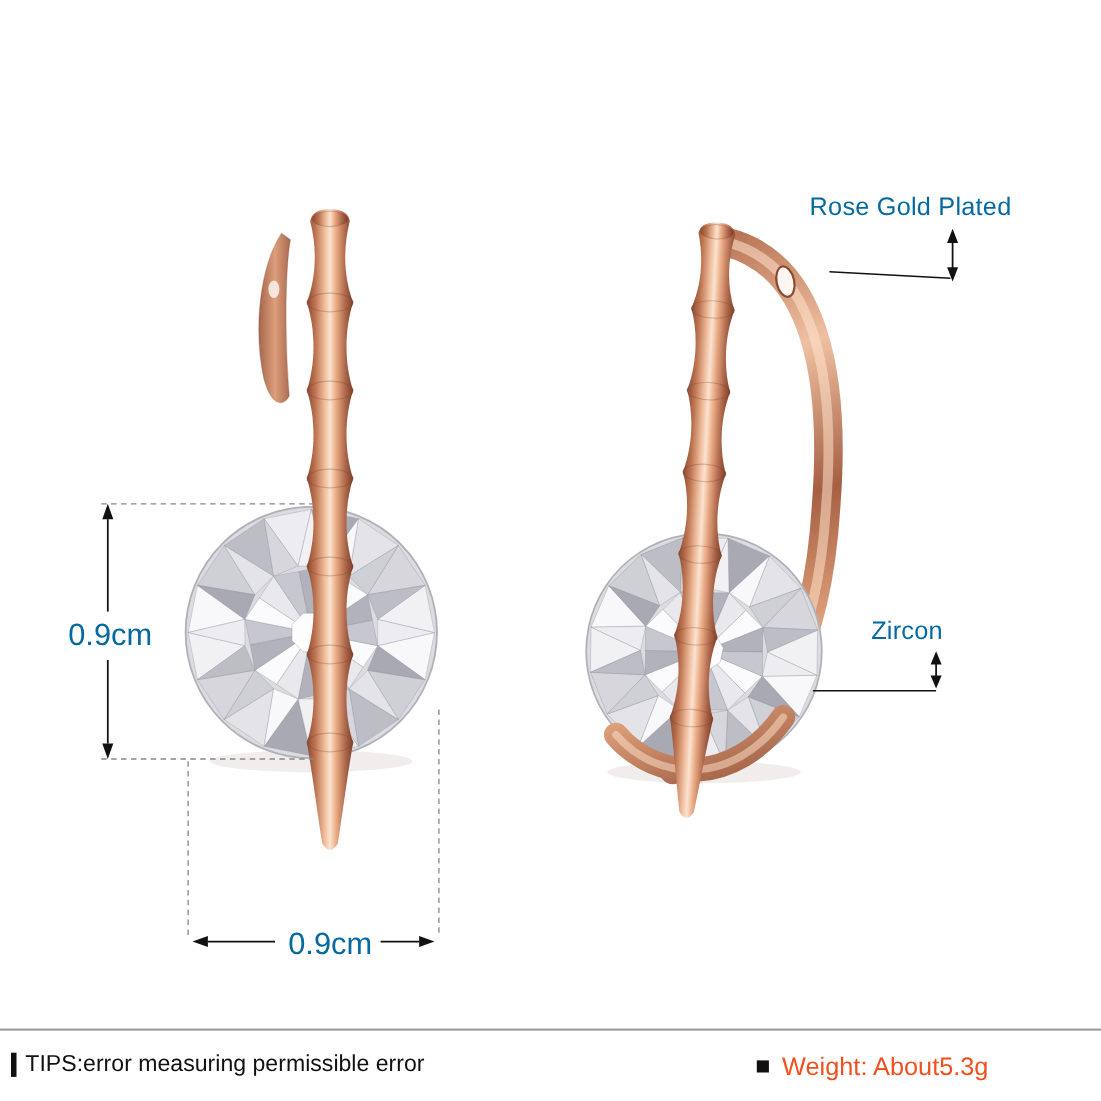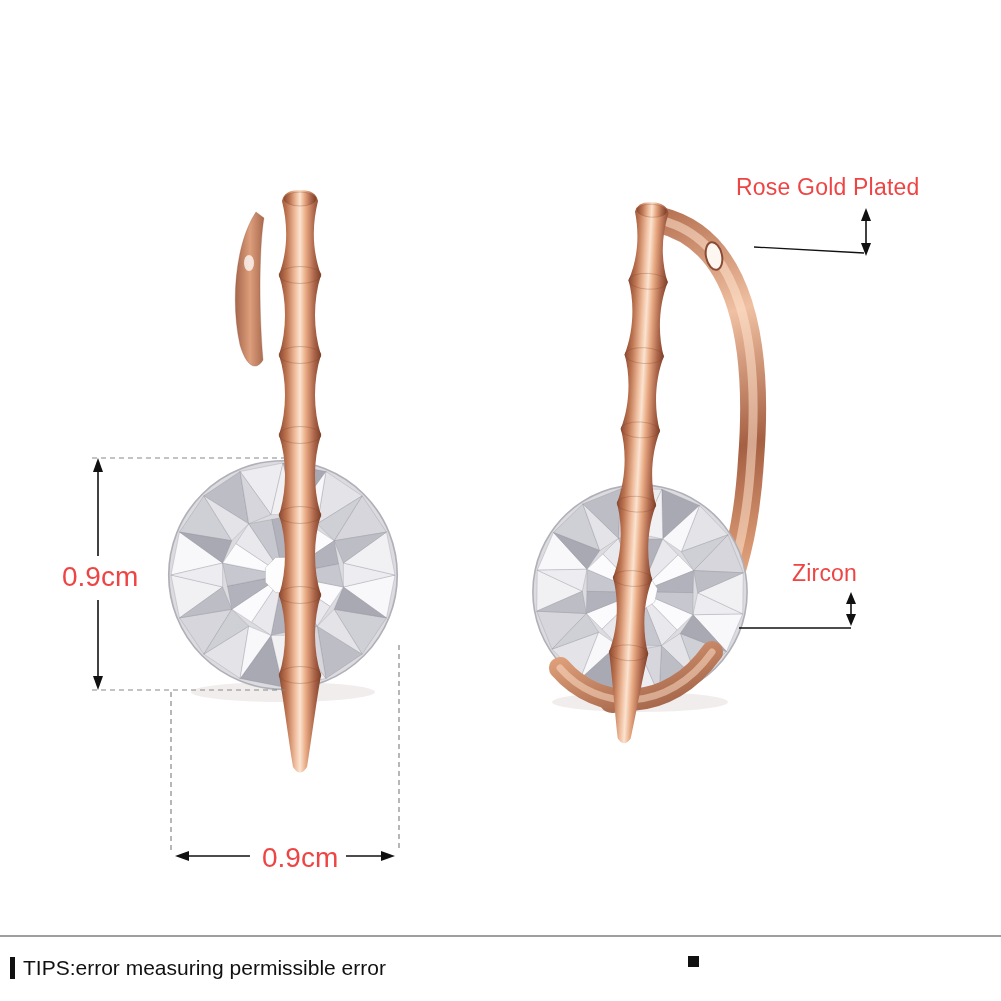--- a/index.html
+++ b/index.html
@@ -1,21 +1,21 @@
 <!DOCTYPE html>
 <html style="--accent: #f0501e;"><head>
 <meta charset="utf-8">
 <style>
   html,body{margin:0;padding:0;background:#fff;}
   .stage{
     position:relative;width:1001px;height:1001px;background:#ffffff;overflow:hidden;
     font-family:"Liberation Sans", sans-serif;color:#111;
   }
   .stage svg{position:absolute;left:0;top:0;}
-  .label{position:absolute;white-space:nowrap;color:#ef4444;}
+  .label{position:absolute;white-space:nowrap;color:#0369a1;}
   .label.callout{font-size:23px;letter-spacing:0.2px;}
   .label.dim{font-size:28px;}
   .footer-divider{position:absolute;left:0;top:935px;width:1001px;height:0;border-top:2px solid #9e9e9e;}
   .tips{position:absolute;left:10px;top:956px;display:flex;align-items:center;font-size:21px;}
   .tips-bar{display:inline-block;width:5px;height:22px;background:#111;margin-right:8px;}
   .weight{position:absolute;left:688px;top:956px;display:flex;align-items:center;font-size:23px;}
   .weight-bullet{display:inline-block;width:11px;height:11px;background:#111;margin-right:12px;}
   .weight-text{color:var(--accent,#f0501e);}
 </style>
 </head>
@@ -234,14 +234,15 @@
 
   <div class="footer-divider"></div>
 
   <div class="tips">
     <span class="tips-bar"></span>
     <span>TIPS:error measuring permissible error</span>
   </div>
 
   <div class="weight">
     <span class="weight-bullet"></span>
+    <span class="weight-text">Weight: About5.3g</span>
   </div>
 </div>
 
 </body></html>

